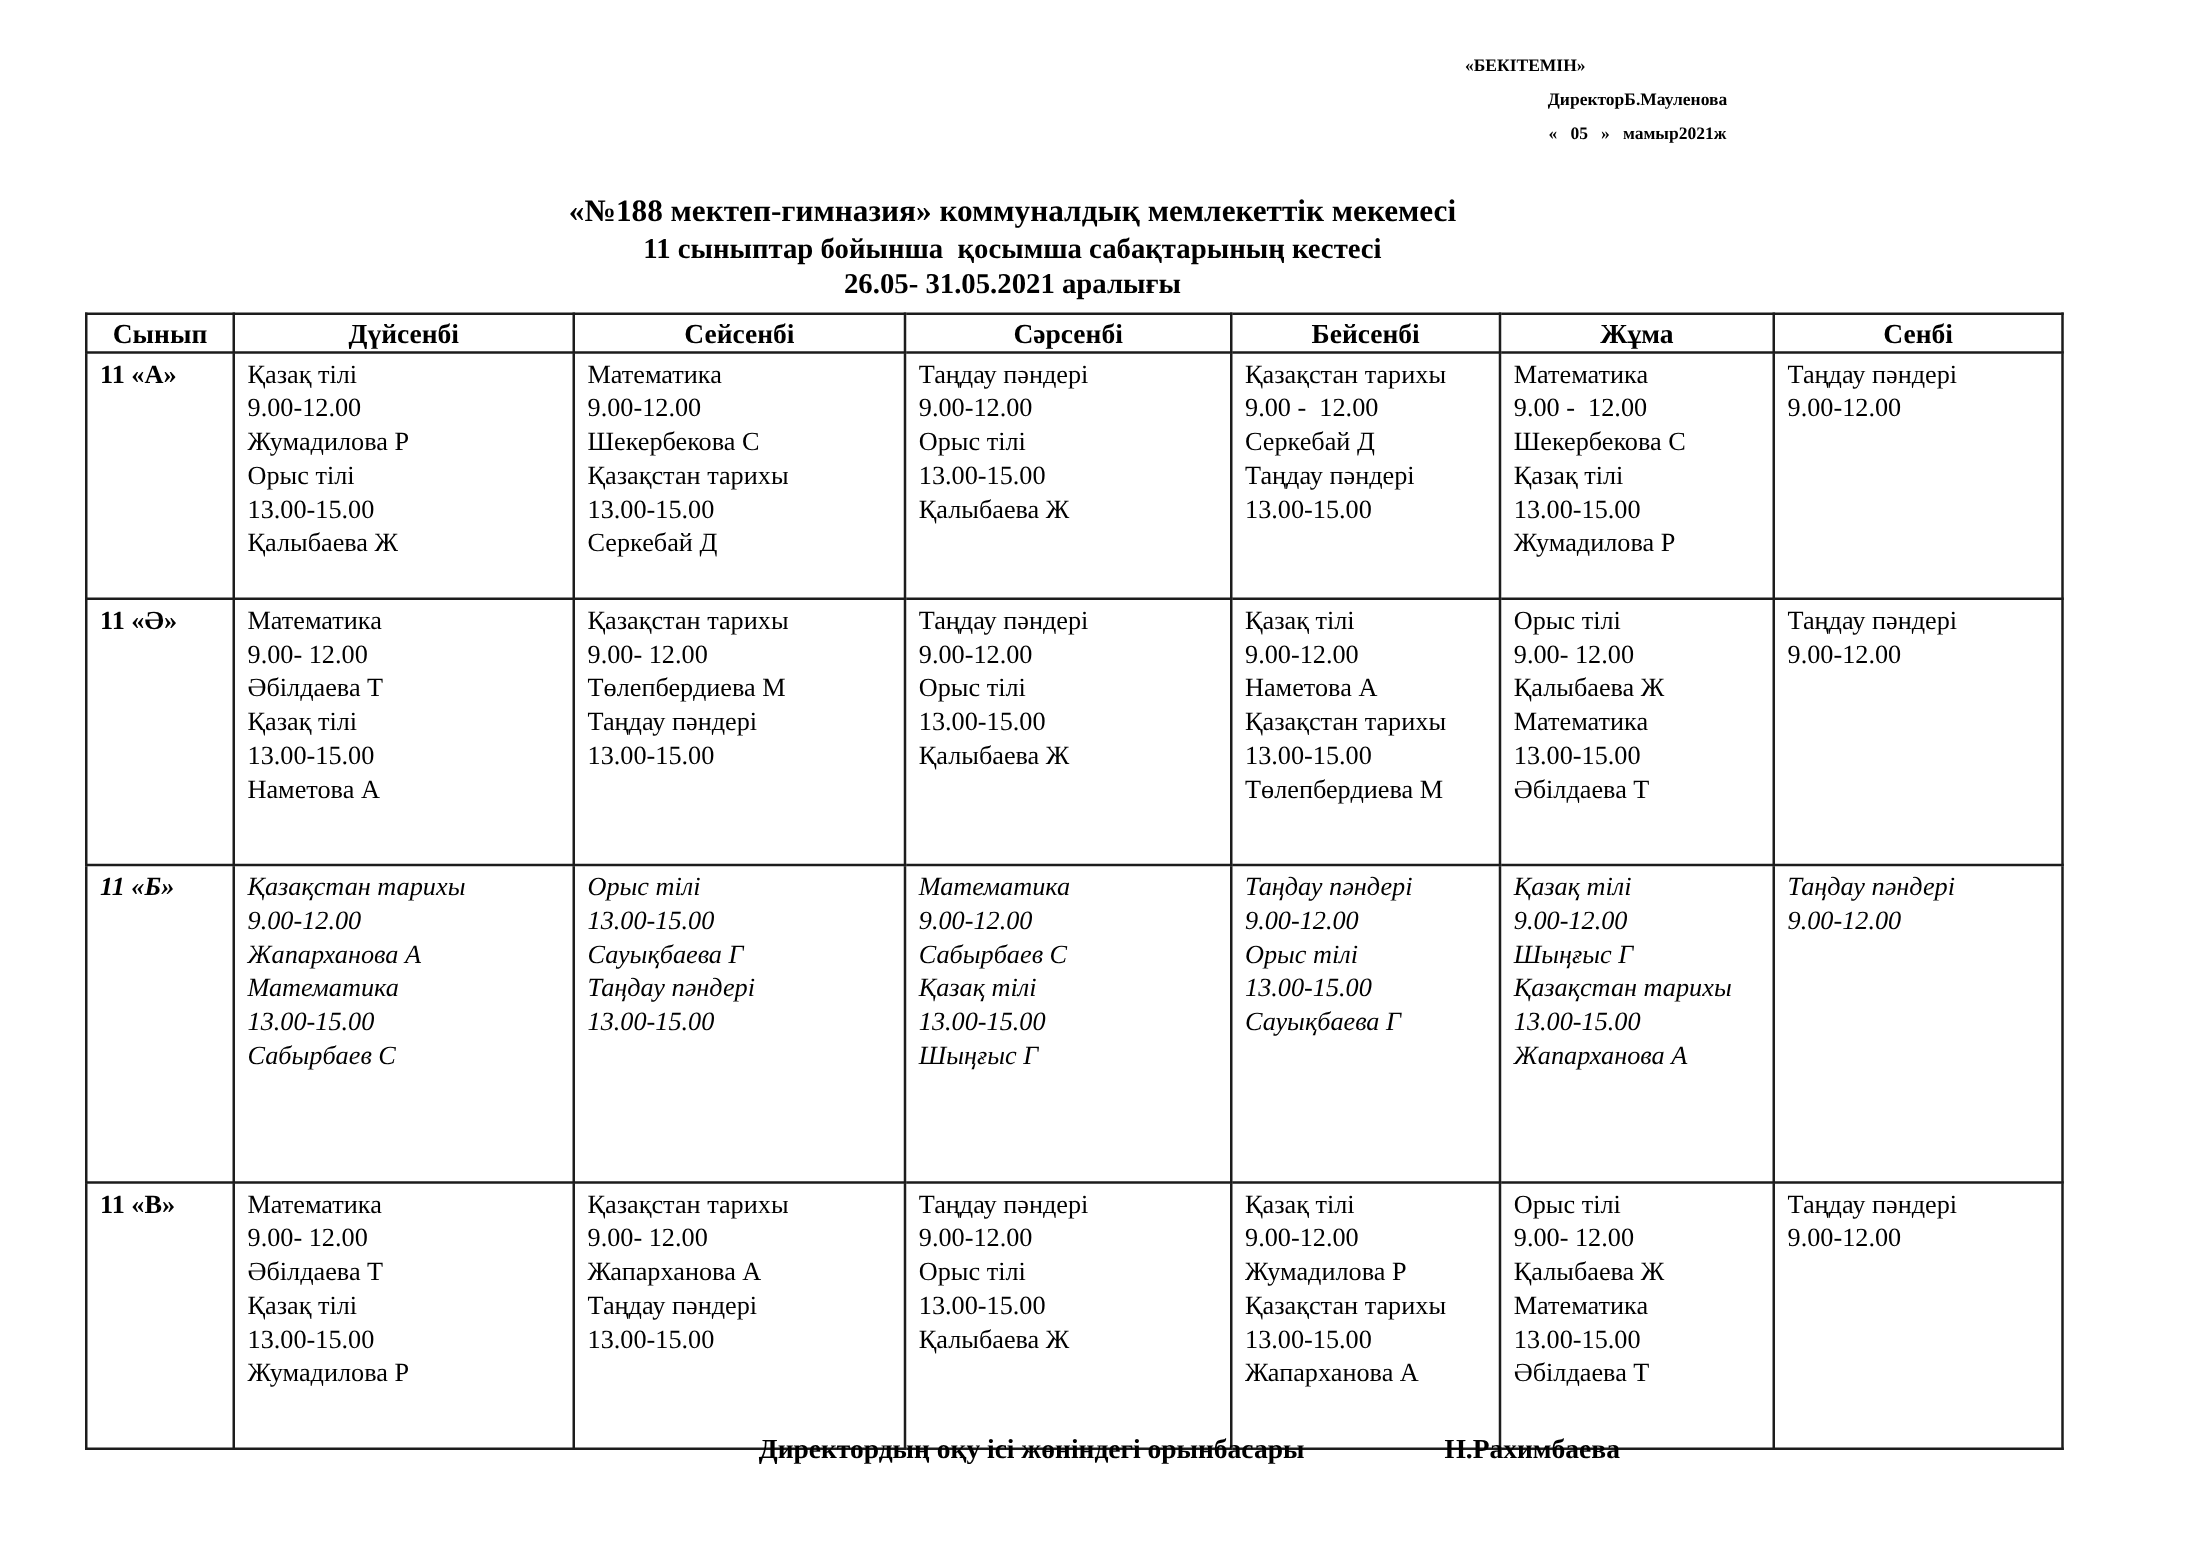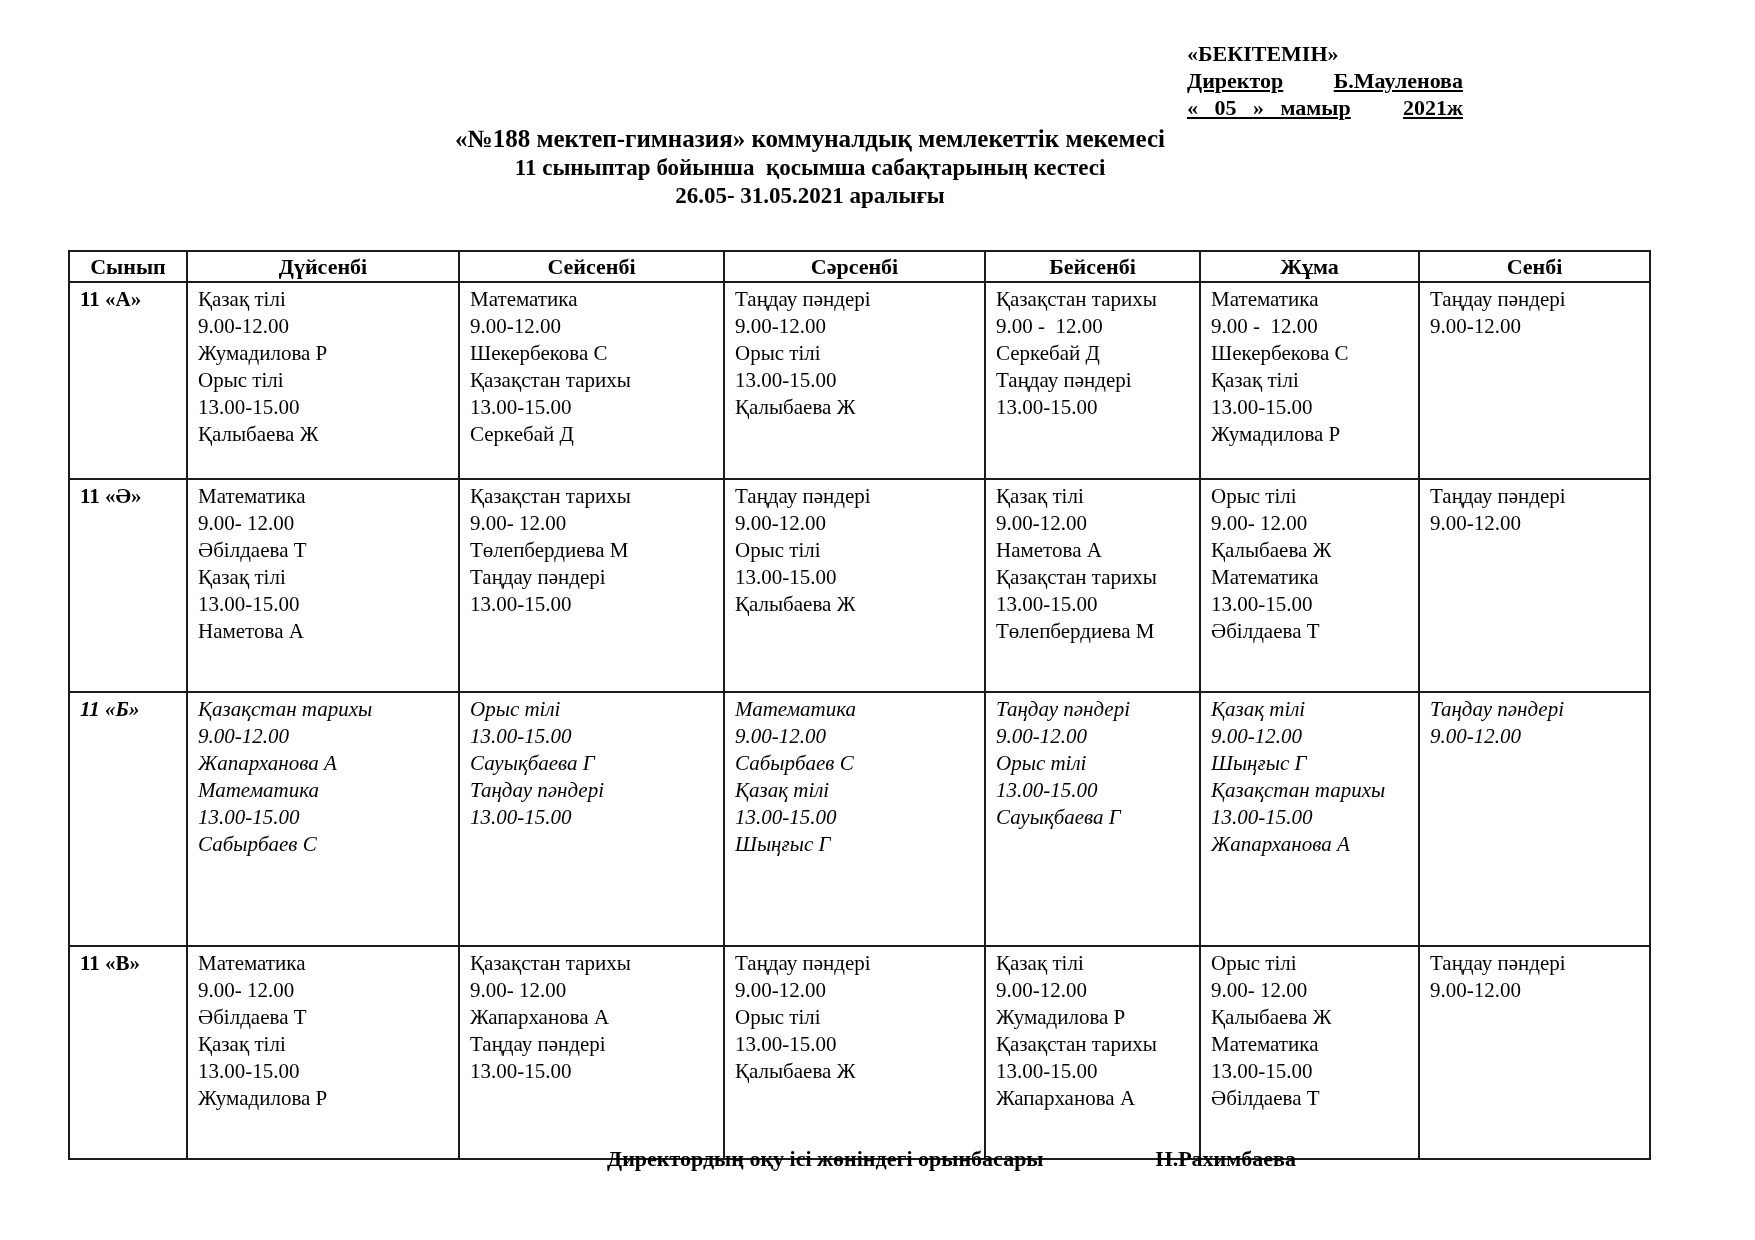--- a/index.html
+++ b/index.html
@@ -4,29 +4,29 @@
 <style>
   html,body{margin:0;padding:0;}
   body{
     width:1755px;height:1240px;position:relative;
     background:#ffffff;color:#000000;
     font-family:"Liberation Serif", serif;
     overflow:hidden;
   }
   .approval{
     position:absolute;left:1172px;top:40px;width:276px;
-    font-weight:bold;font-size:22px;line-height:27px;margin-left:15px;
-  }
-  .approval-row{display:flex;justify-content:space-between;text-decoration:underline;}
+    font-weight:bold;font-size:14px;line-height:27px;
+  }
+  .approval-row{display:flex;justify-content:center;}
   .pre{white-space:pre;}
   .title-block{
     position:absolute;left:20px;top:124px;width:1580px;
     text-align:center;font-weight:bold;
   }
-  .title-line1{font-size:25px;line-height:30px;}
+  .title-line1{font-size:25px;line-height:30px;margin-top:31px;}
   .title-line2{font-size:23px;line-height:28px;white-space:pre-wrap;}
   .title-line3{font-size:23px;line-height:28px;}
   table.schedule{
     position:absolute;left:68px;top:250px;width:1581px;
     border-collapse:collapse;table-layout:fixed;
   }
   table.schedule th, table.schedule td{
     border:2px solid #1c1c1c;
   }
   table.schedule th{

